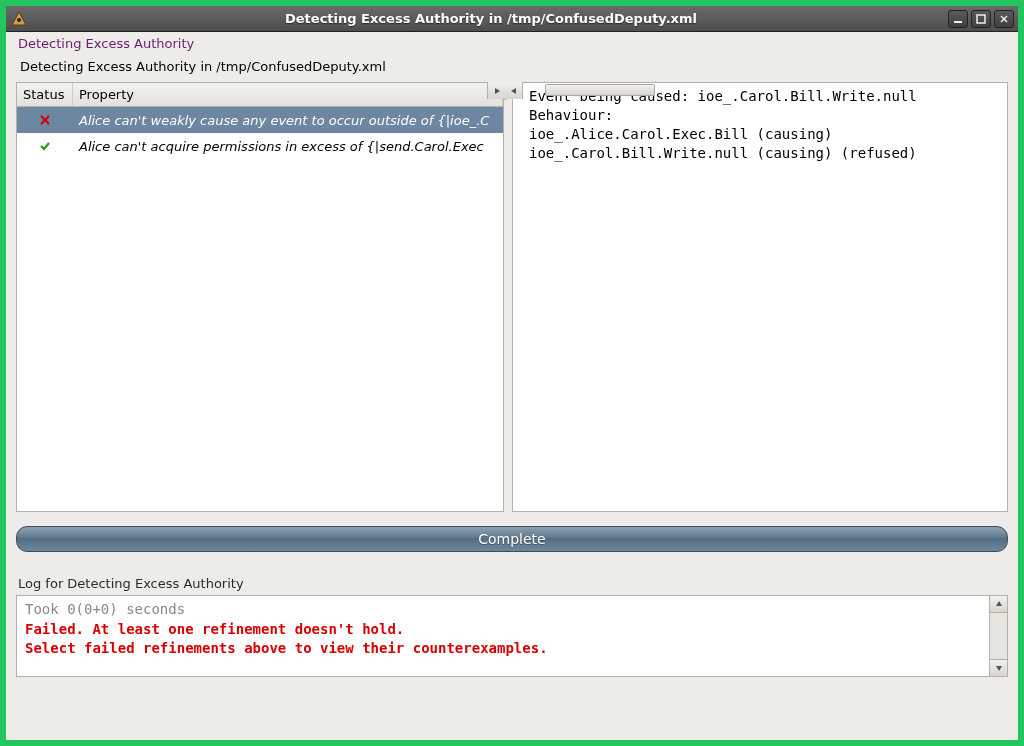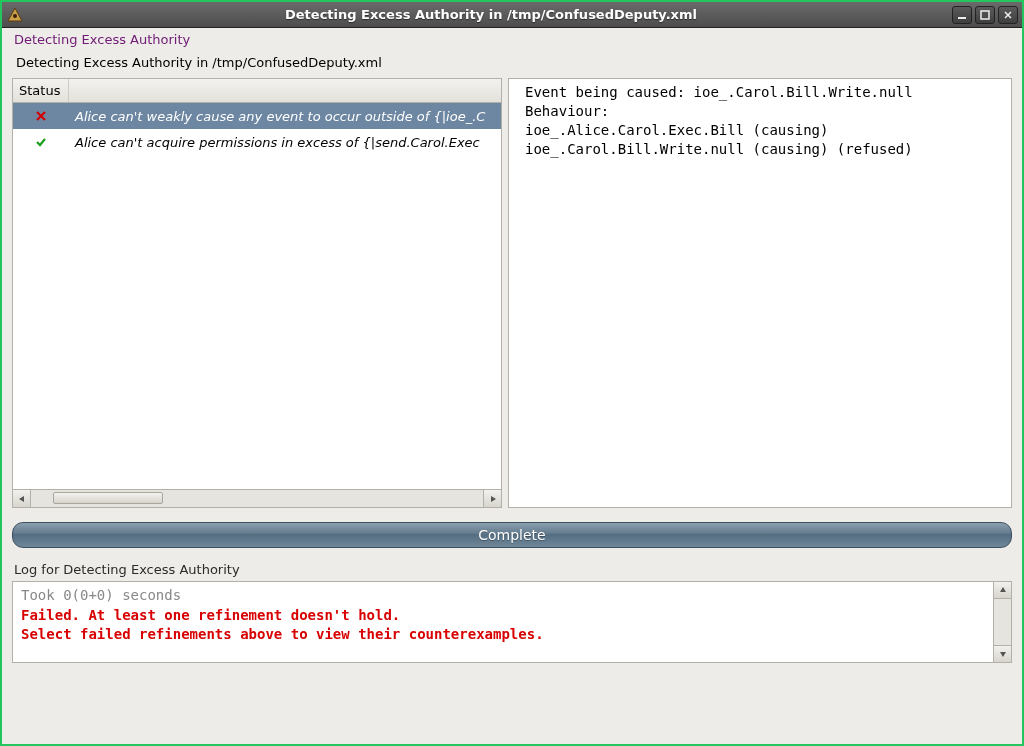--- a/index.html
+++ b/index.html
@@ -11,21 +11,21 @@
     width: 1024px;
     height: 746px;
     overflow: hidden;
   }
   .window {
     width: 1024px;
     height: 746px;
     background: #edece8;
     display: flex;
     flex-direction: column;
-    border: 2px solid #22c55e;
+    border: 6px solid #22c55e;
   }
   .titlebar {
     height: 26px;
     background: linear-gradient(to bottom, #6a6a6a 0%, #4d4d4d 100%);
     display: flex;
     align-items: center;
     padding: 0 4px;
     border-bottom: 1px solid #222;
   }
   .titlebar-icon {
@@ -68,21 +68,21 @@
     padding: 6px 4px 8px 4px;
   }
   .main-split {
     display: flex;
     gap: 6px;
     height: 430px;
   }
   .table-wrap {
     flex: 0 0 490px;
     display: flex;
-    flex-direction: column;
+    flex-direction: row;
   }
   .table-inner {
     flex: 1;
     border: 1px solid #b3b0a9;
     background: #fff;
     display: flex;
     flex-direction: column;
     overflow: hidden;
   }
   .thead {
@@ -151,21 +151,21 @@
     background: linear-gradient(to bottom, #8ba0b0 0%, #62798c 45%, #546c80 46%, #6f8799 100%);
     border: 1px solid #3d4f5e;
     display: flex; align-items: center; justify-content: center;
     color: #fff;
     font-size: 14px;
     text-shadow: 0 1px 0 rgba(0,0,0,0.3);
     border-radius: 11px;
   }
   .log-label {
     font-size: 13px;
-    padding: 14px 2px 4px 2px;
+    padding: 24px 2px 4px 2px;
     color: #2b2b2b;
   }
   .log-wrap {
     display: flex;
   }
   .log-pane {
     flex: 1;
     border: 1px solid #b3b0a9;
     background: #fff;
     height: 82px;
@@ -227,20 +227,21 @@
 
   <div class="content">
     <div class="section-label">Detecting Excess Authority</div>
     <div class="subtitle">Detecting Excess Authority in /tmp/ConfusedDeputy.xml</div>
 
     <div class="main-split">
       <div class="table-wrap">
         <div class="table-inner">
           <div class="thead">
             <div class="th status">Status</div>
+            <div class="th prop">Property</div>
           </div>
           <div class="tbody">
             <div class="tr selected">
               <div class="td status">
                 <svg width="12" height="12" viewBox="0 0 12 12">
                     <line x1="2" y1="2" x2="10" y2="10" stroke="#d40000" stroke-width="2.2"></line>
                     <line x1="10" y1="2" x2="2" y2="10" stroke="#d40000" stroke-width="2.2"></line>
                   </svg>
               </div>
               <div class="td prop">Alice can't weakly cause any event to occur outside of {|ioe_.C</div>

